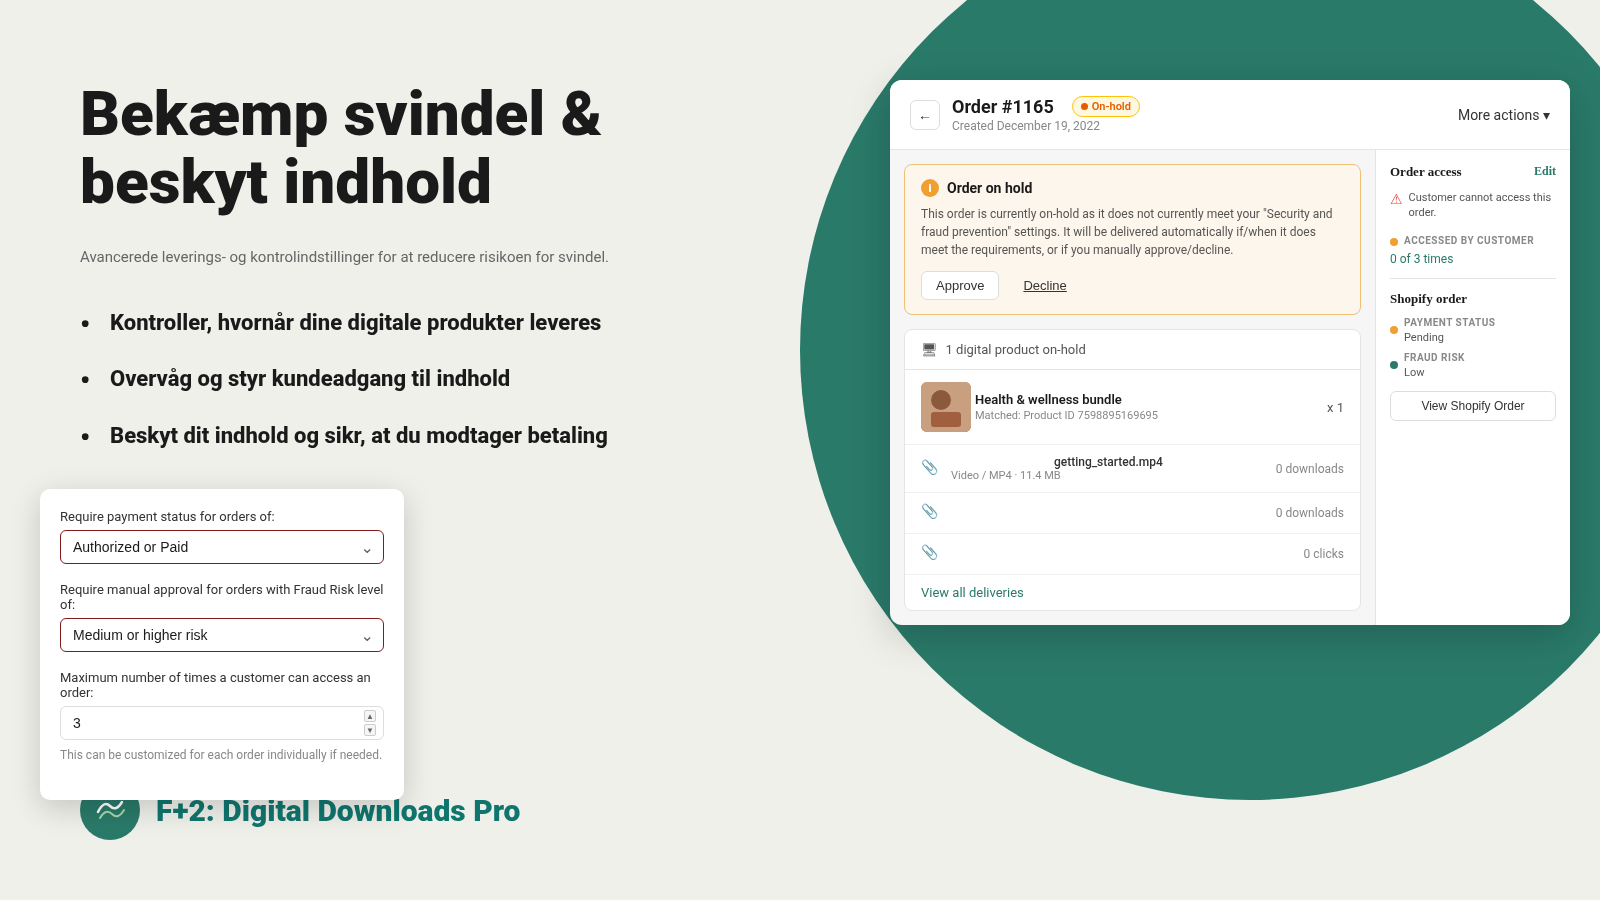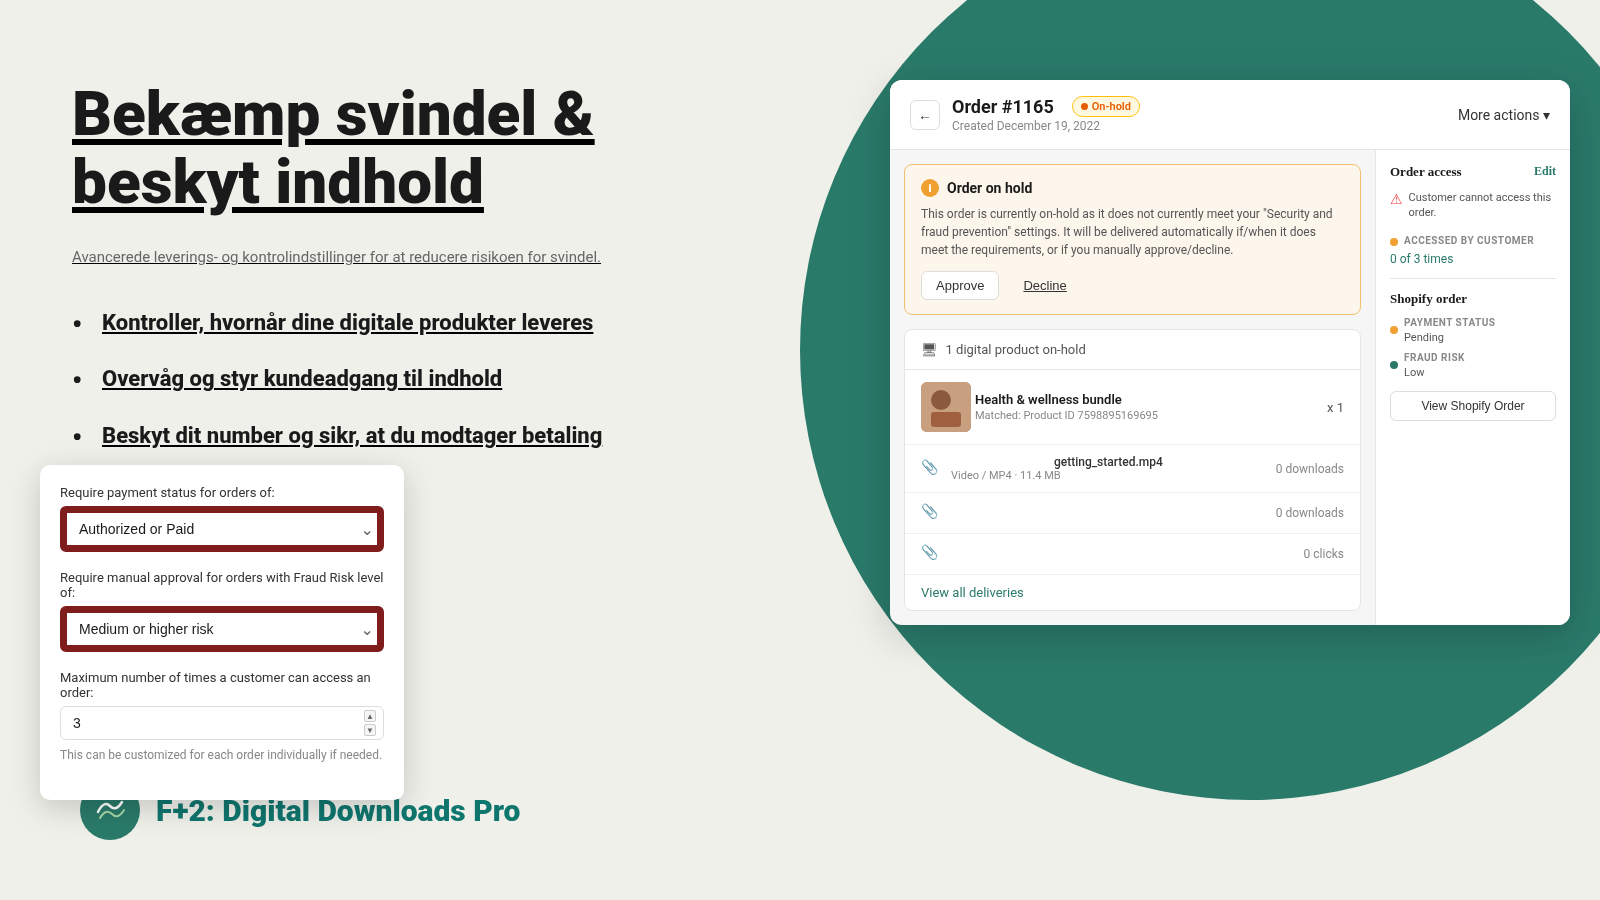--- a/index.html
+++ b/index.html
@@ -28,25 +28,24 @@
       height: 900px;
       background: #2a7a6a;
       border-radius: 50%;
       right: -100px;
       top: -100px;
     }
 
     
     .left-content {
       position: absolute;
-      left: 72px;
+      left: 80px;
       top: 80px;
       width: 580px;
       z-index: 10;
-      text-decoration: underline;
     }
 
     .main-heading {
       font-size: 62px;
       font-weight: 900;
       color: #1a1a1a;
       line-height: 1.1;
       margin-bottom: 30px;
     }
 
@@ -495,21 +494,21 @@
       top: 50%;
       transform: translateY(-50%);
       color: #666;
       font-size: 16px;
       pointer-events: none;
     }
 
     .settings-select-inner {
       width: 100%;
       padding: 8px 30px 8px 12px;
-      border: 7px solid #7f1d1d;
+      border: 1px solid #7f1d1d;
       border-radius: 6px;
       font-size: 14px;
       color: #1a1a1a;
       background: #fff;
       -webkit-appearance: none;
       cursor: pointer;
     }
 
     .number-input-wrapper {
       position: relative;
@@ -560,21 +559,21 @@
 <div class="bg-left"></div>
 
 <div class="teal-circle"></div>
 
 <div class="left-content">
   <h1 class="main-heading">Bekæmp svindel &amp; beskyt indhold</h1>
   <p class="sub-heading">Avancerede leverings- og kontrolindstillinger for at reducere risikoen for svindel.</p>
   <ul class="bullet-list">
     <li>Kontroller, hvornår dine digitale produkter leveres</li>
     <li>Overvåg og styr kundeadgang til indhold</li>
-    <li>Beskyt dit number og sikr, at du modtager betaling</li>
+    <li>Beskyt dit indhold og sikr, at du modtager betaling</li>
   </ul>
 </div>
 
 <div class="bottom-logo">
   <div class="logo-icon">
     <svg width="40" height="40" viewBox="0 0 40 40" fill="none" xmlns="http://www.w3.org/2000/svg">
       <circle cx="20" cy="20" r="20" fill="#2a7a6a"></circle>
       <path d="M8 22 Q14 10 20 16 Q26 22 32 12" stroke="white" stroke-width="2.5" fill="none" stroke-linecap="round"></path>
       <path d="M10 28 Q16 18 22 24 Q28 30 34 20" stroke="#a8d8a8" stroke-width="2" fill="none" stroke-linecap="round"></path>
     </svg>

